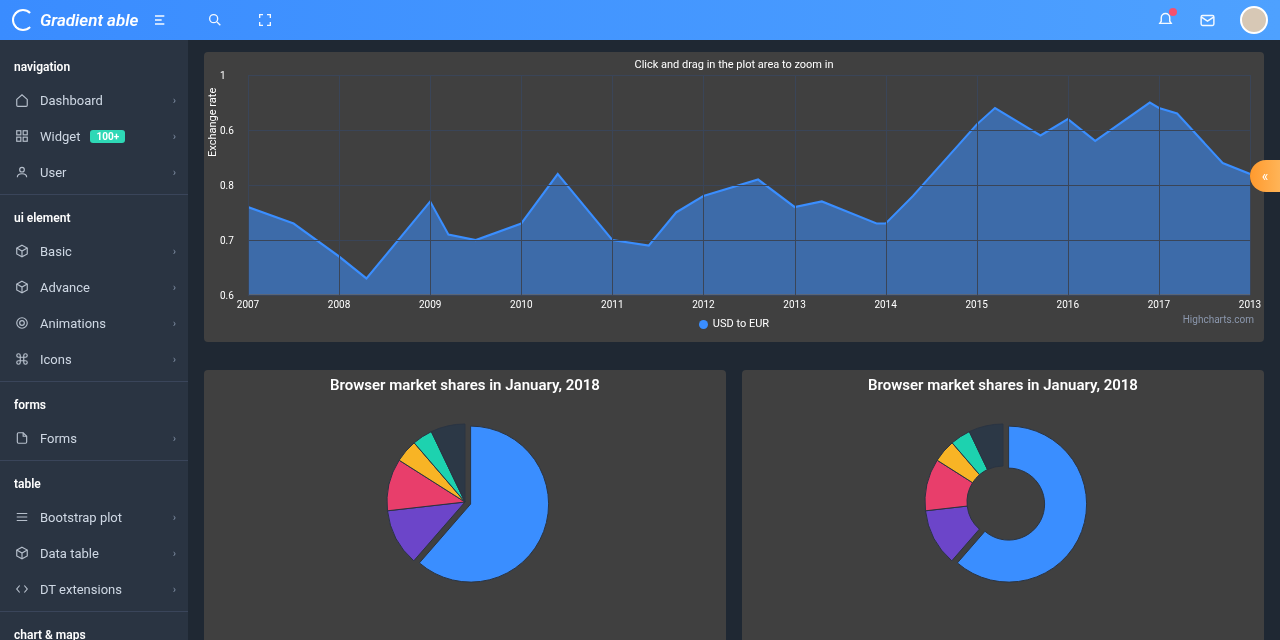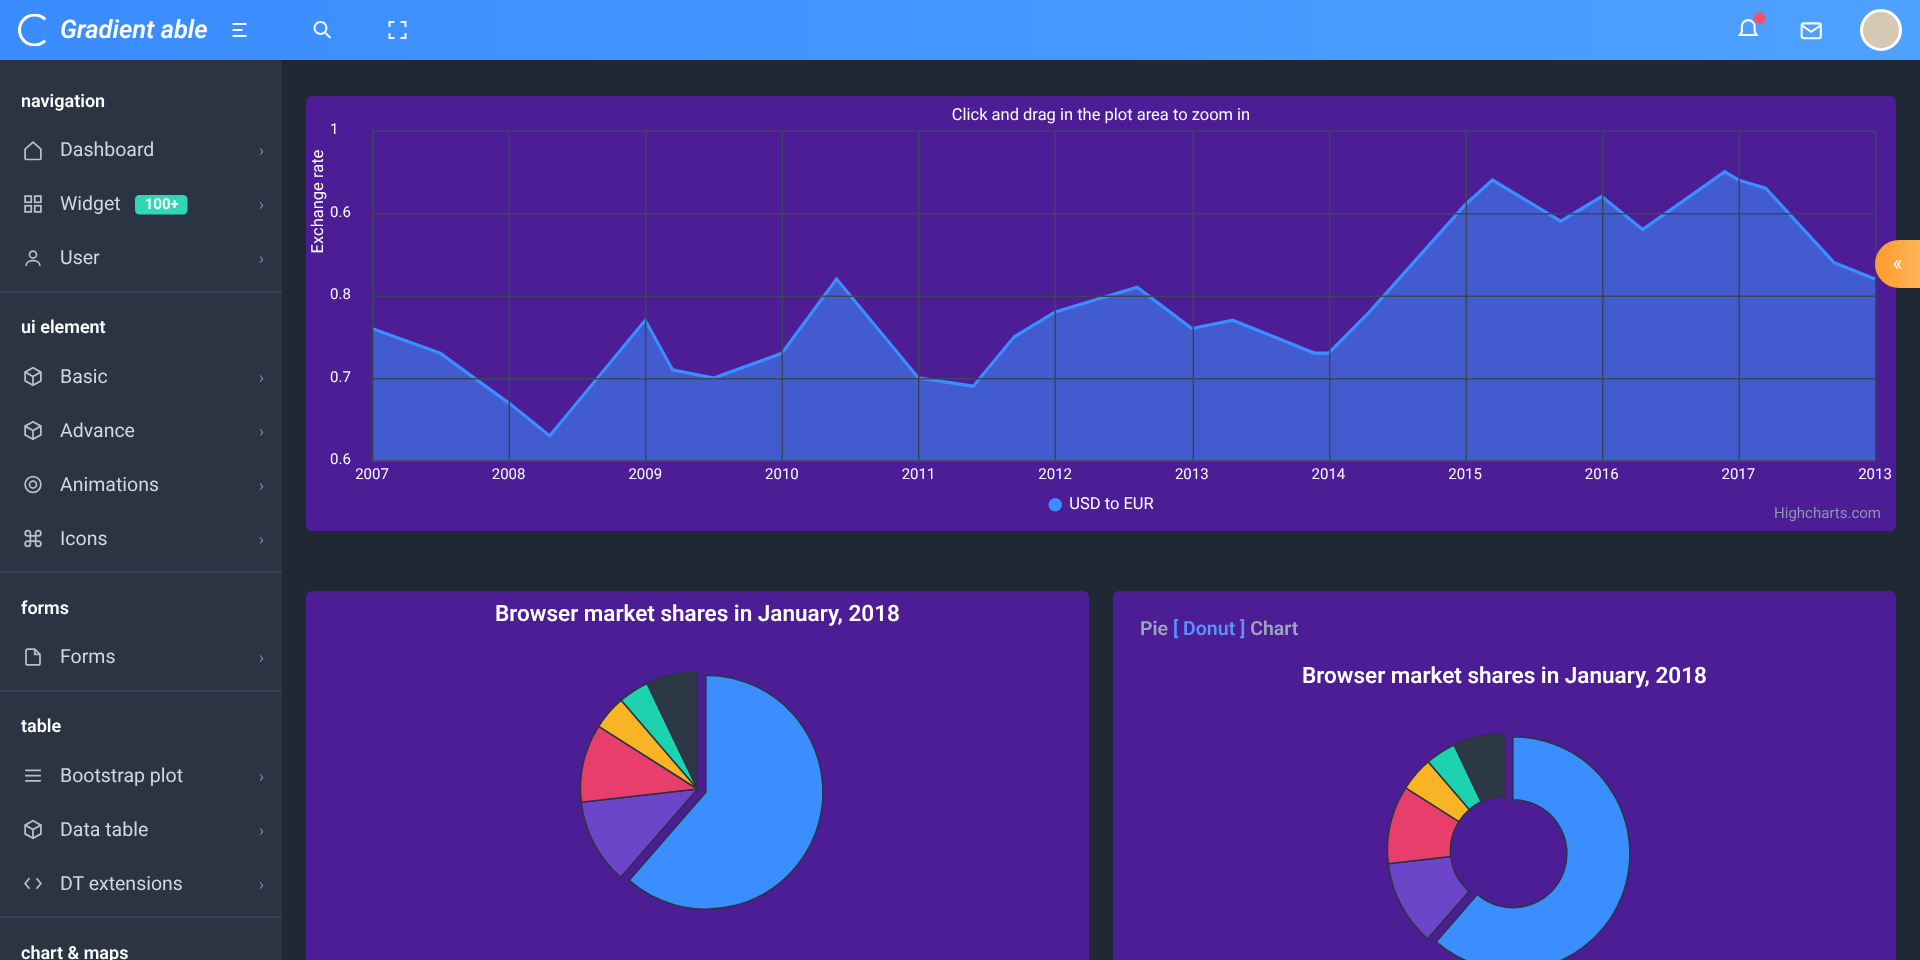--- a/index.html
+++ b/index.html
@@ -16,26 +16,26 @@
 .layout { display:flex; height:600px; }
 .sidebar { width:188px; background:#2a3442; overflow:hidden; padding-top:8px; font-size:13px; color:#b8c4d4; }
 .sidebar .menu-label { padding:12px 14px 8px; font-size:12px; color:#fff; font-weight:600; }
 .sidebar .item { display:flex; align-items:center; gap:10px; padding:10px 14px; cursor:pointer; color:#cfd8e4; position:relative; }
 .sidebar .item .caret { position:absolute; right:12px; font-size:11px; color:#7f8da3; }
 .sidebar .badge { background:#2ed8b6; color:#fff; font-size:10px; font-weight:700; padding:1px 6px; border-radius:3px; }
 .sidebar .micon { width:16px; height:16px; display:inline-flex; align-items:center; justify-content:center; opacity:.85; }
 .divider { height:1px; background:#3a455a; margin:4px 0; }
 
 .content { flex:1; overflow:auto; padding:0 16px 16px; position:relative; }
-.card { background:#4c1d95; border-radius:4px; margin-top:24px; padding:0 0 6px; position:relative; }
+.card { background:#404040; border-radius:4px; margin-top:12px; padding:0 0 6px; position:relative; }
 .card-title { padding:18px 18px 8px; font-size:13px; color:#9ba7ba; font-weight:600; }
 .card-title .bracket { color:#5c92ff; }
 .chart-title { text-align:center; color:#fff; font-size:15px; font-weight:600; margin:6px 0 8px; }
 .chart-sub { text-align:center; font-size:11px; color:#fff; }
-.credit { position:absolute; bottom:6px; right:10px; font-size:10px; color:#8b97ad; }
+.credit { position:absolute; bottom:17px; right:10px; font-size:10px; color:#8b97ad; }
 .row { display:flex; gap:16px; margin-top:16px; }
 .row .card { flex:1; min-height:310px; }
 
 .area-chart { position:relative; height:220px; margin:4px 14px 8px 44px; }
 .ylabel { position:absolute; left:-36px; top:50%; transform:rotate(-90deg) translateX(50%); transform-origin:left center; font-size:11px; color:#fff; white-space:nowrap; }
 .ytick { position:absolute; left:-28px; font-size:10px; color:#fff; transform:translateY(-50%); }
 .xtick { position:absolute; bottom:-15px; font-size:10px; color:#fff; transform:translateX(-50%); }
 .grid-h { position:absolute; left:0; right:0; height:1px; background:#3a4558; }
 .grid-v { position:absolute; top:0; bottom:0; width:1px; background:#3a4558; }
 .axis-b { position:absolute; left:0; right:0; bottom:0; height:1px; background:#5a6577; }
@@ -272,21 +272,20 @@
               <path d="M 0 0 L -51.21368894873059 58.83160769741611 A 78 78 0 0 1 -77.50168222056065 8.80279802013162 Z" fill="#6c45c9" stroke="#2a3442" stroke-width="1"></path>
               <path d="M 0 0 L -77.50168222056065 8.80279802013162 A 78 78 0 0 1 -65.85757818915718 -41.79449000836172 Z" fill="#e83e6b" stroke="#2a3442" stroke-width="1"></path>
               <path d="M 0 0 L -65.85757818915718 -41.79449000836172 A 78 78 0 0 1 -50.84303057346856 -59.15222939252028 Z" fill="#f8b425" stroke="#2a3442" stroke-width="1"></path>
               <path d="M 0 0 L -50.84303057346856 -59.15222939252028 A 78 78 0 0 1 -33.653571563114795 -70.36644883071982 Z" fill="#1dd2af" stroke="#2a3442" stroke-width="1"></path>
               <path d="M 0 0 L -33.653571563114795 -70.36644883071982 A 78 78 0 0 1 -1.432836755002403e-14 -78 Z" fill="#2c3846" stroke="#2a3442" stroke-width="1"></path>
             </svg>
           </div>
 
       </div>
       <div class="card">
-        <div class="card-title"><span>Pie </span><span class="bracket">[ Donut ]</span><span> Chart</span></div>
         <div class="chart-title">Browser market shares in January, 2018</div>
         <div class="pie-wrap">
             <svg id="donut-svg" viewBox="-100 -100 200 200">
               <path transform="translate(5.6,2.1)" d="M 4.776122516674678e-15 -78 A 78 78 0 1 1 -51.21368894873059 58.83160769741611 L -23.637087207106426 27.153049706499743 A 36 36 0 1 0 2.204364238465236e-15 -36 Z" fill="#3a8eff" stroke="#2a3442" stroke-width="1"></path>
               <path d="M -51.21368894873059 58.83160769741611 A 78 78 0 0 1 -77.50168222056065 8.80279802013162 L -35.7700071787203 4.062829855445363 A 36 36 0 0 0 -23.637087207106426 27.153049706499743 Z" fill="#6c45c9" stroke="#2a3442" stroke-width="1"></path>
               <path d="M -77.50168222056065 8.80279802013162 A 78 78 0 0 1 -65.85757818915718 -41.79449000836172 L -30.395805318072547 -19.289764619243872 A 36 36 0 0 0 -35.7700071787203 4.062829855445363 Z" fill="#e83e6b" stroke="#2a3442" stroke-width="1"></path>
               <path d="M -65.85757818915718 -41.79449000836172 A 78 78 0 0 1 -50.84303057346856 -59.15222939252028 L -23.466014110831644 -27.301028950393977 A 36 36 0 0 0 -30.395805318072547 -19.289764619243872 Z" fill="#f8b425" stroke="#2a3442" stroke-width="1"></path>
               <path d="M -50.84303057346856 -59.15222939252028 A 78 78 0 0 1 -33.653571563114795 -70.36644883071982 L -15.53241764451452 -32.4768225372553 A 36 36 0 0 0 -23.466014110831644 -27.301028950393977 Z" fill="#1dd2af" stroke="#2a3442" stroke-width="1"></path>
               <path d="M -33.653571563114795 -70.36644883071982 A 78 78 0 0 1 -1.432836755002403e-14 -78 L -6.613092715395707e-15 -36 A 36 36 0 0 0 -15.53241764451452 -32.4768225372553 Z" fill="#2c3846" stroke="#2a3442" stroke-width="1"></path>
             </svg>

